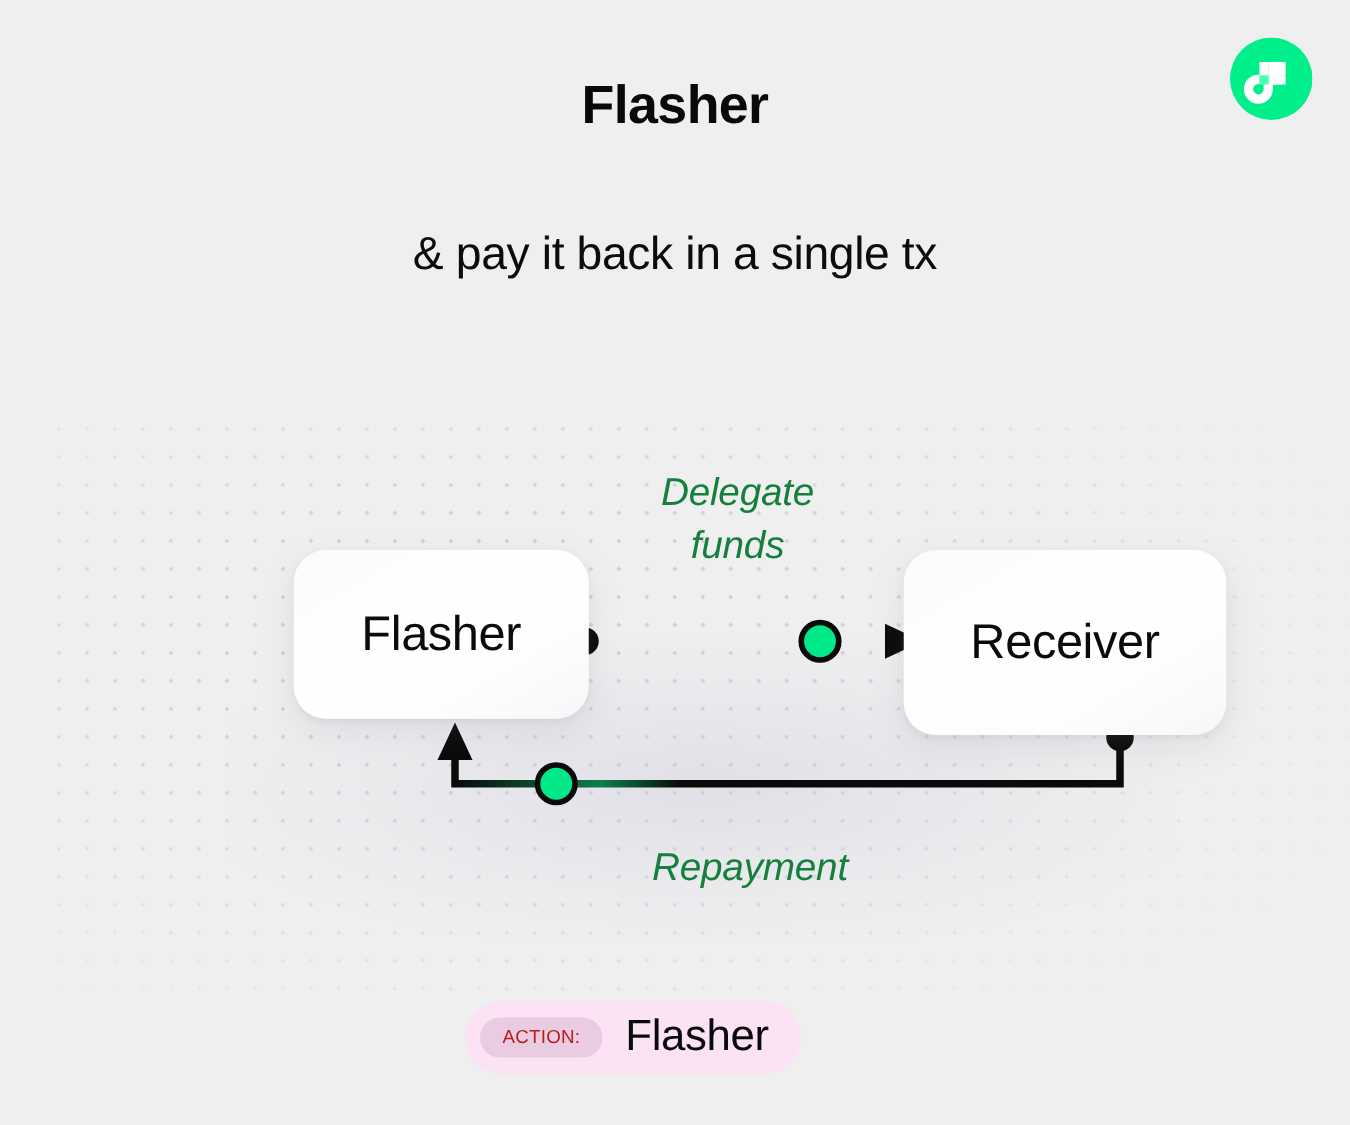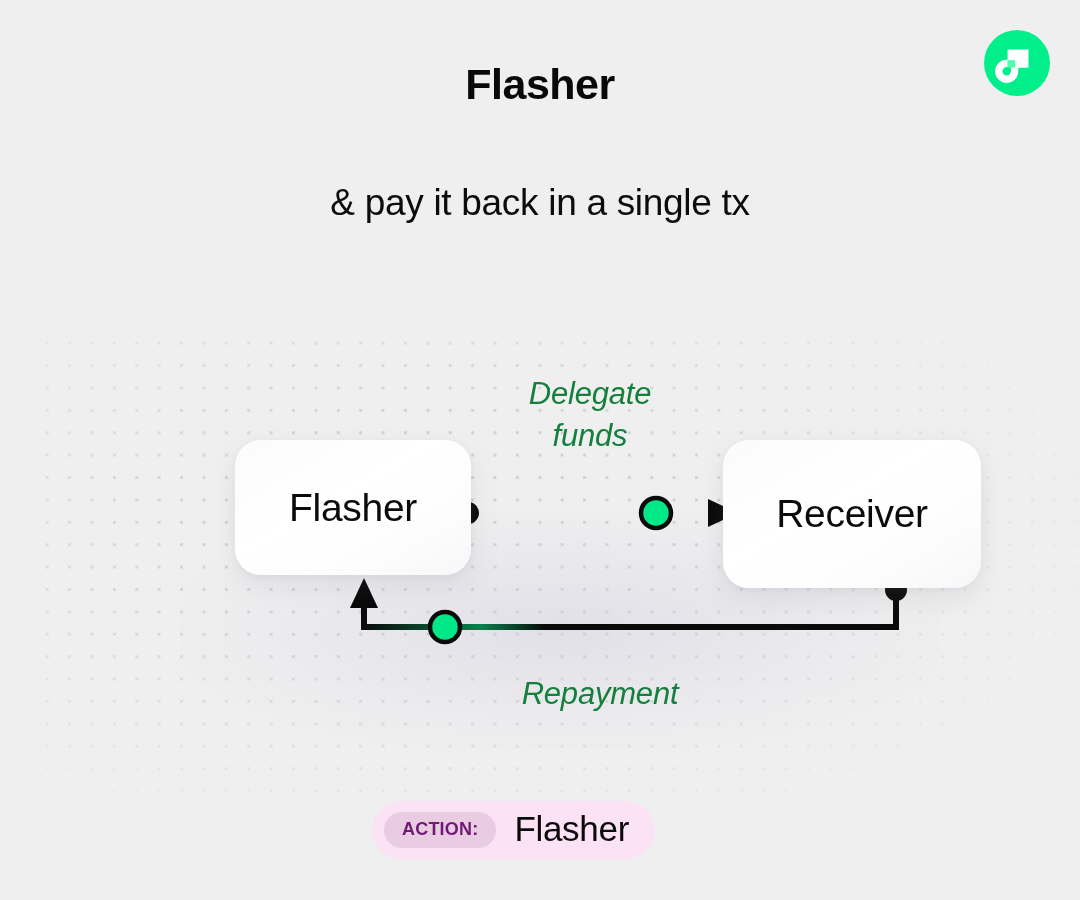--- a/index.html
+++ b/index.html
@@ -171,24 +171,24 @@
     border-radius: 29px;
     background: #fbe2f4;
     display: flex;
     align-items: center;
     gap: 18px;
   }
   .action-chip {
     background: #e9cbe2;
     border-radius: 20px;
     padding: 7px 18px 8px 18px;
-    font-size: 18px;
-    font-weight: bold;
+    font-size: 15px;
+    font-weight: normal;
     letter-spacing: 0.2px;
-    color: #701a75;
+    color: #b91c1c;
   }
   .action-value {
     font-size: 35px;
     color: #0b0b0b;
     letter-spacing: -0.3px;
     padding-bottom: 2px;
   }
 </style>
 </head>
 <body>

